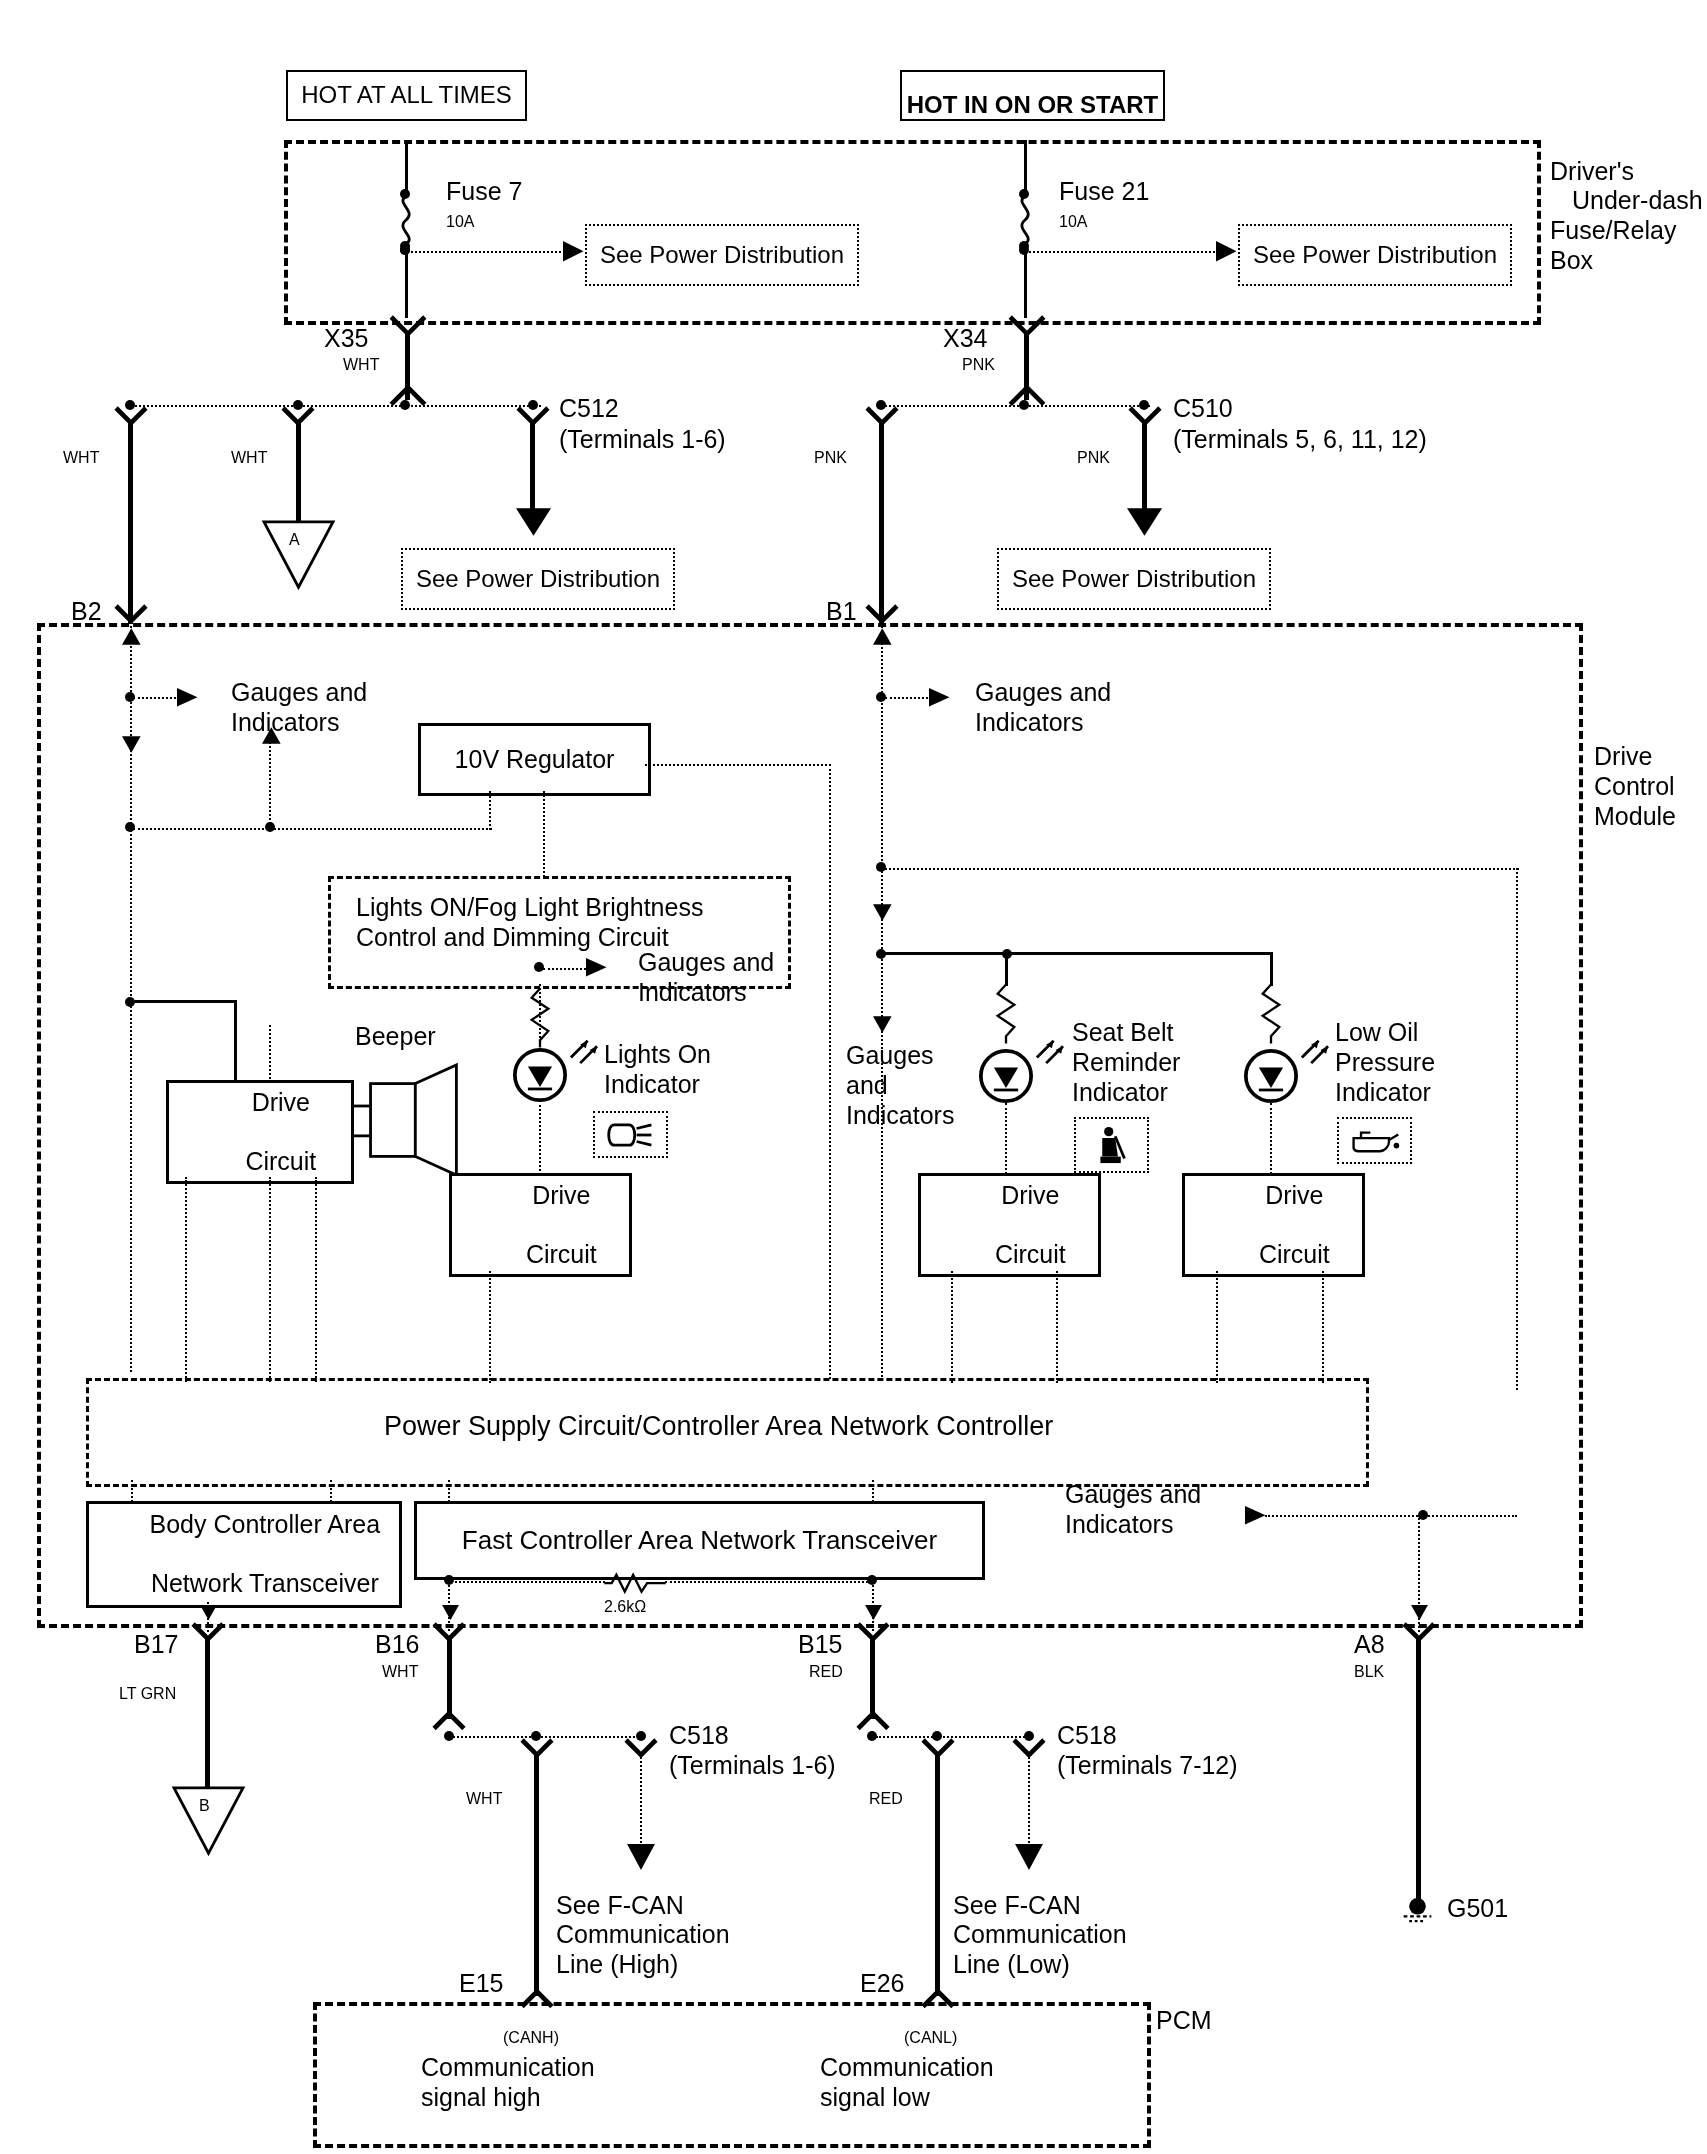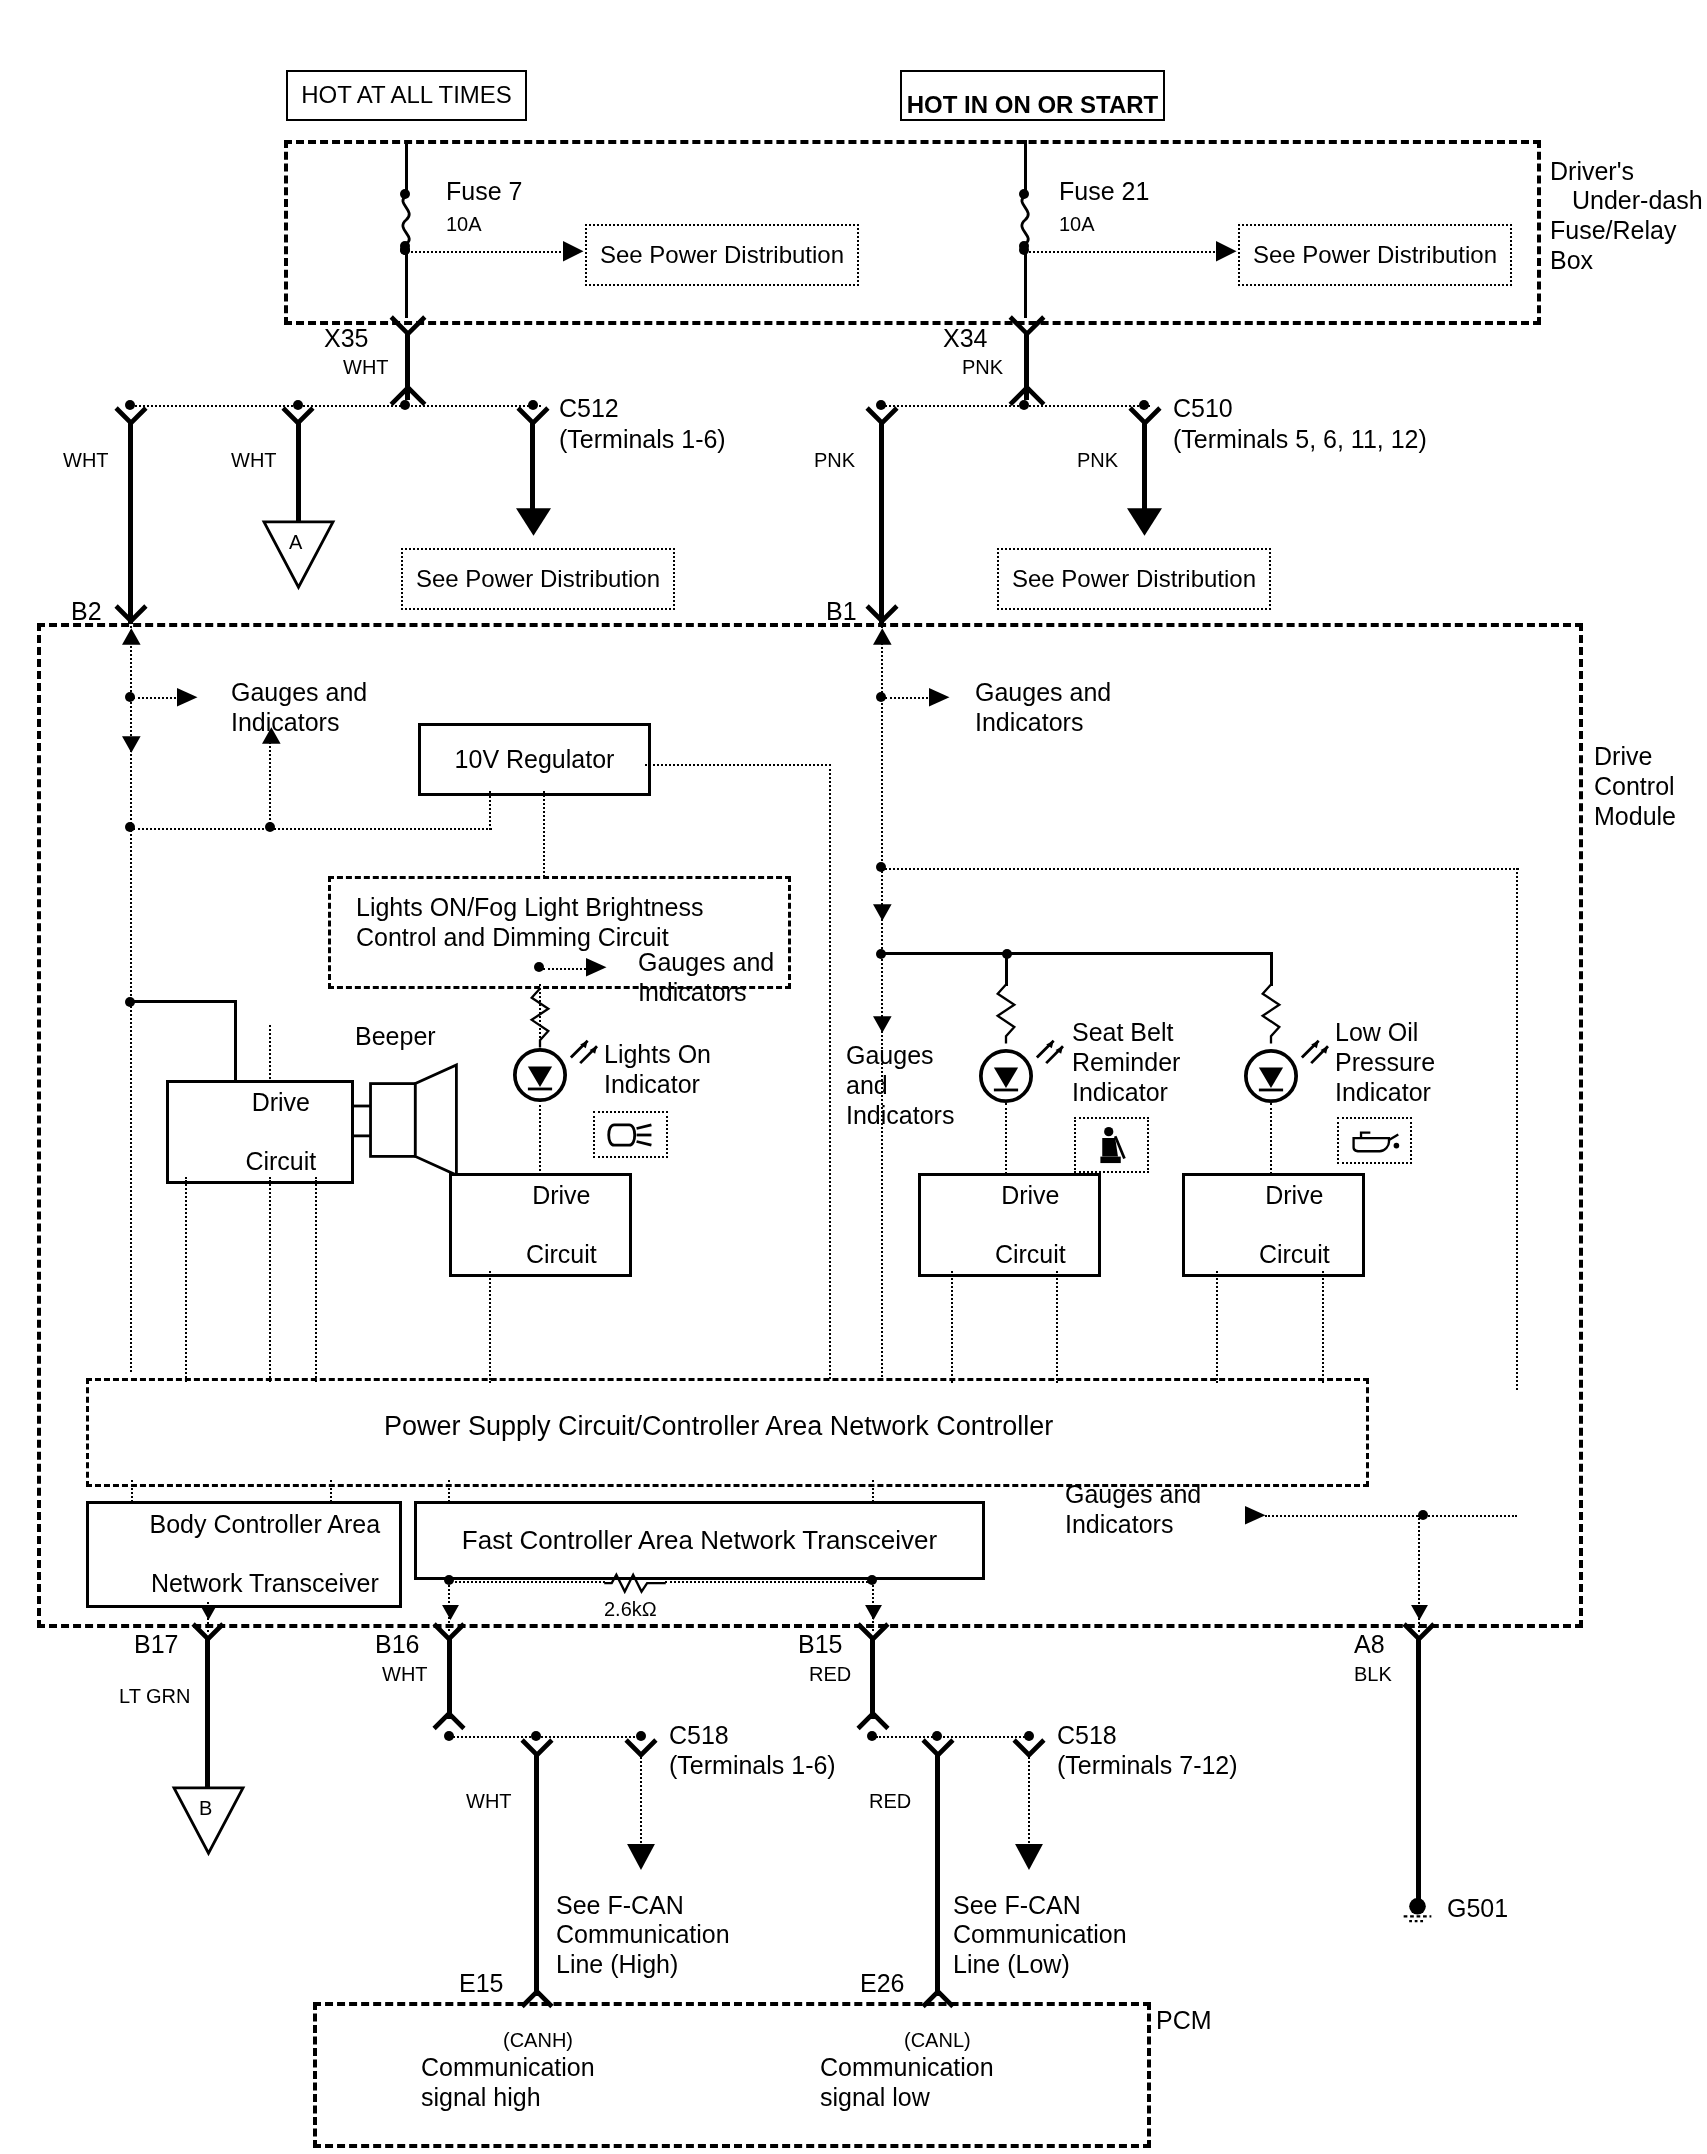--- a/index.html
+++ b/index.html
@@ -1,19 +1,19 @@
 <!DOCTYPE html>
 <html style="font-size:15px"><head>
 <meta charset="utf-8">
 <style>
   html,body{margin:0;padding:0;background:#fff;}
   body{font-family:"Liberation Sans",sans-serif;color:#000;}
   #page{position:relative;width:1708px;height:2154px;background:#fff;overflow:hidden;}
   .t{position:absolute;font-size:25px;line-height:1.18;white-space:pre;color:#000;}
-  .t.sm{font-size:20px;}
+  .t.sm{font-size:16px;}
   .t.c{text-align:center;}
   
   .v{position:absolute;background:#000;width:4.7px;}
   .h{position:absolute;background:#000;height:4.7px;}
   .vt{position:absolute;background:#000;width:2.8px;}
   
   .dv{position:absolute;width:0;border-left:2.8px dotted #000;}
   .dh{position:absolute;height:0;border-top:2.8px dotted #000;}
   
   .solidbox{position:absolute;border:3.7px solid #000;background:#fff;display:flex;align-items:center;justify-content:center;text-align:center;}

